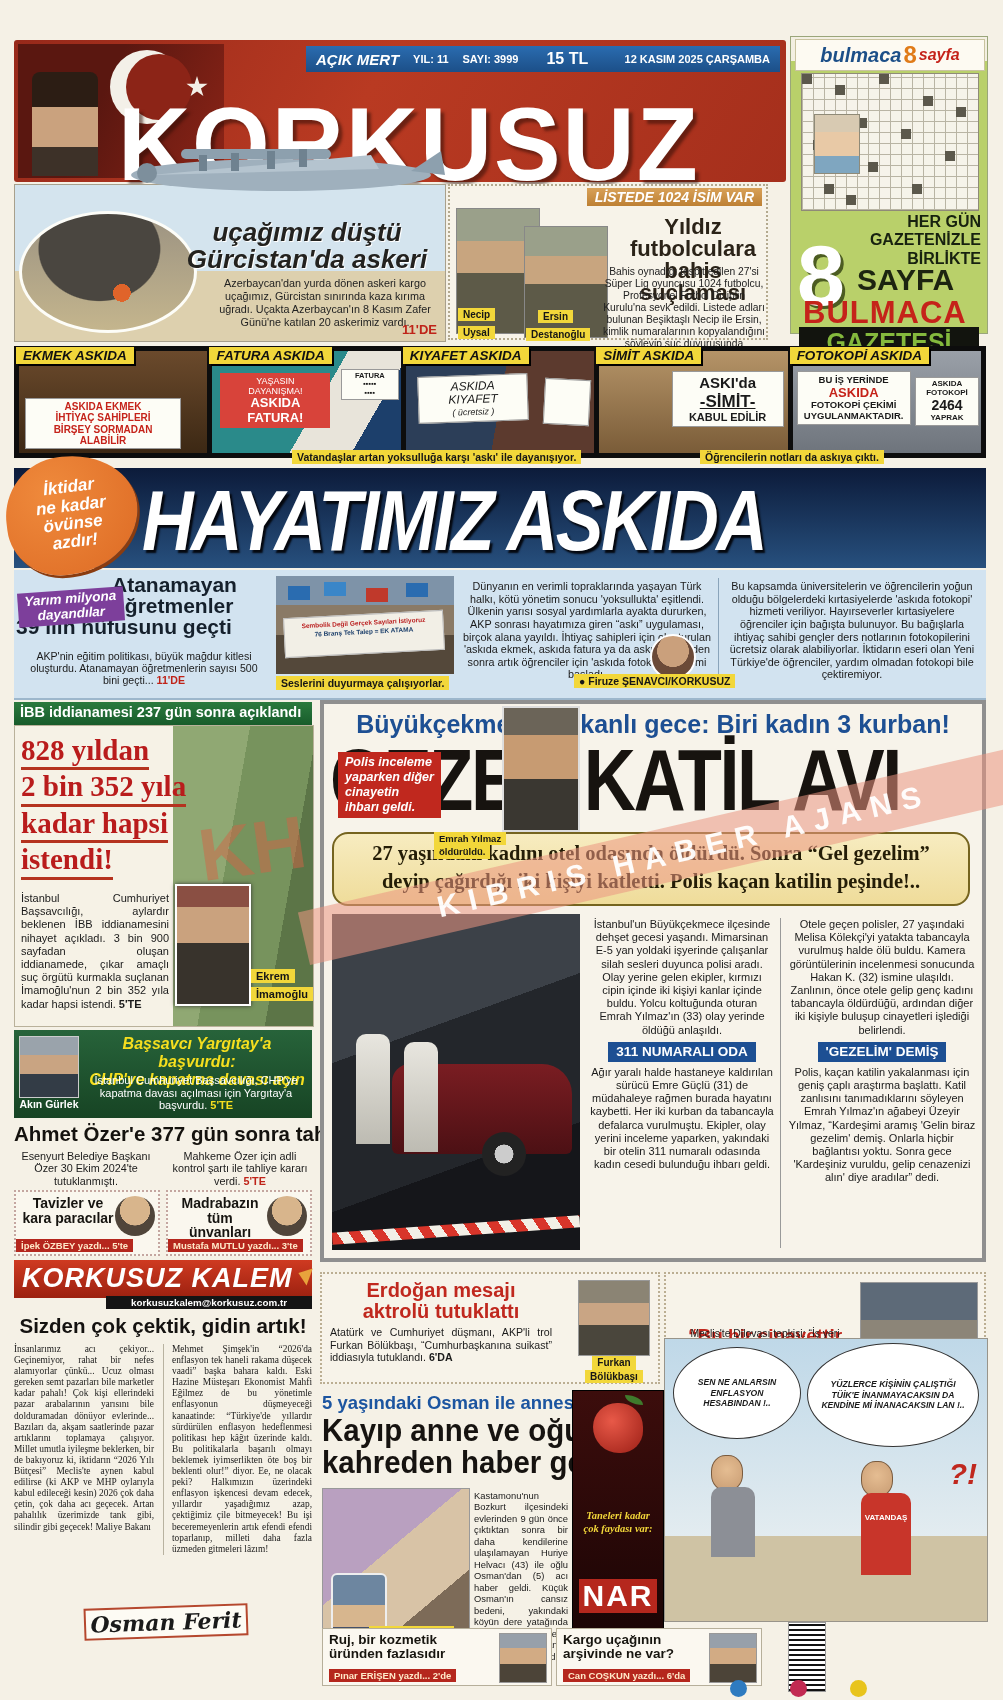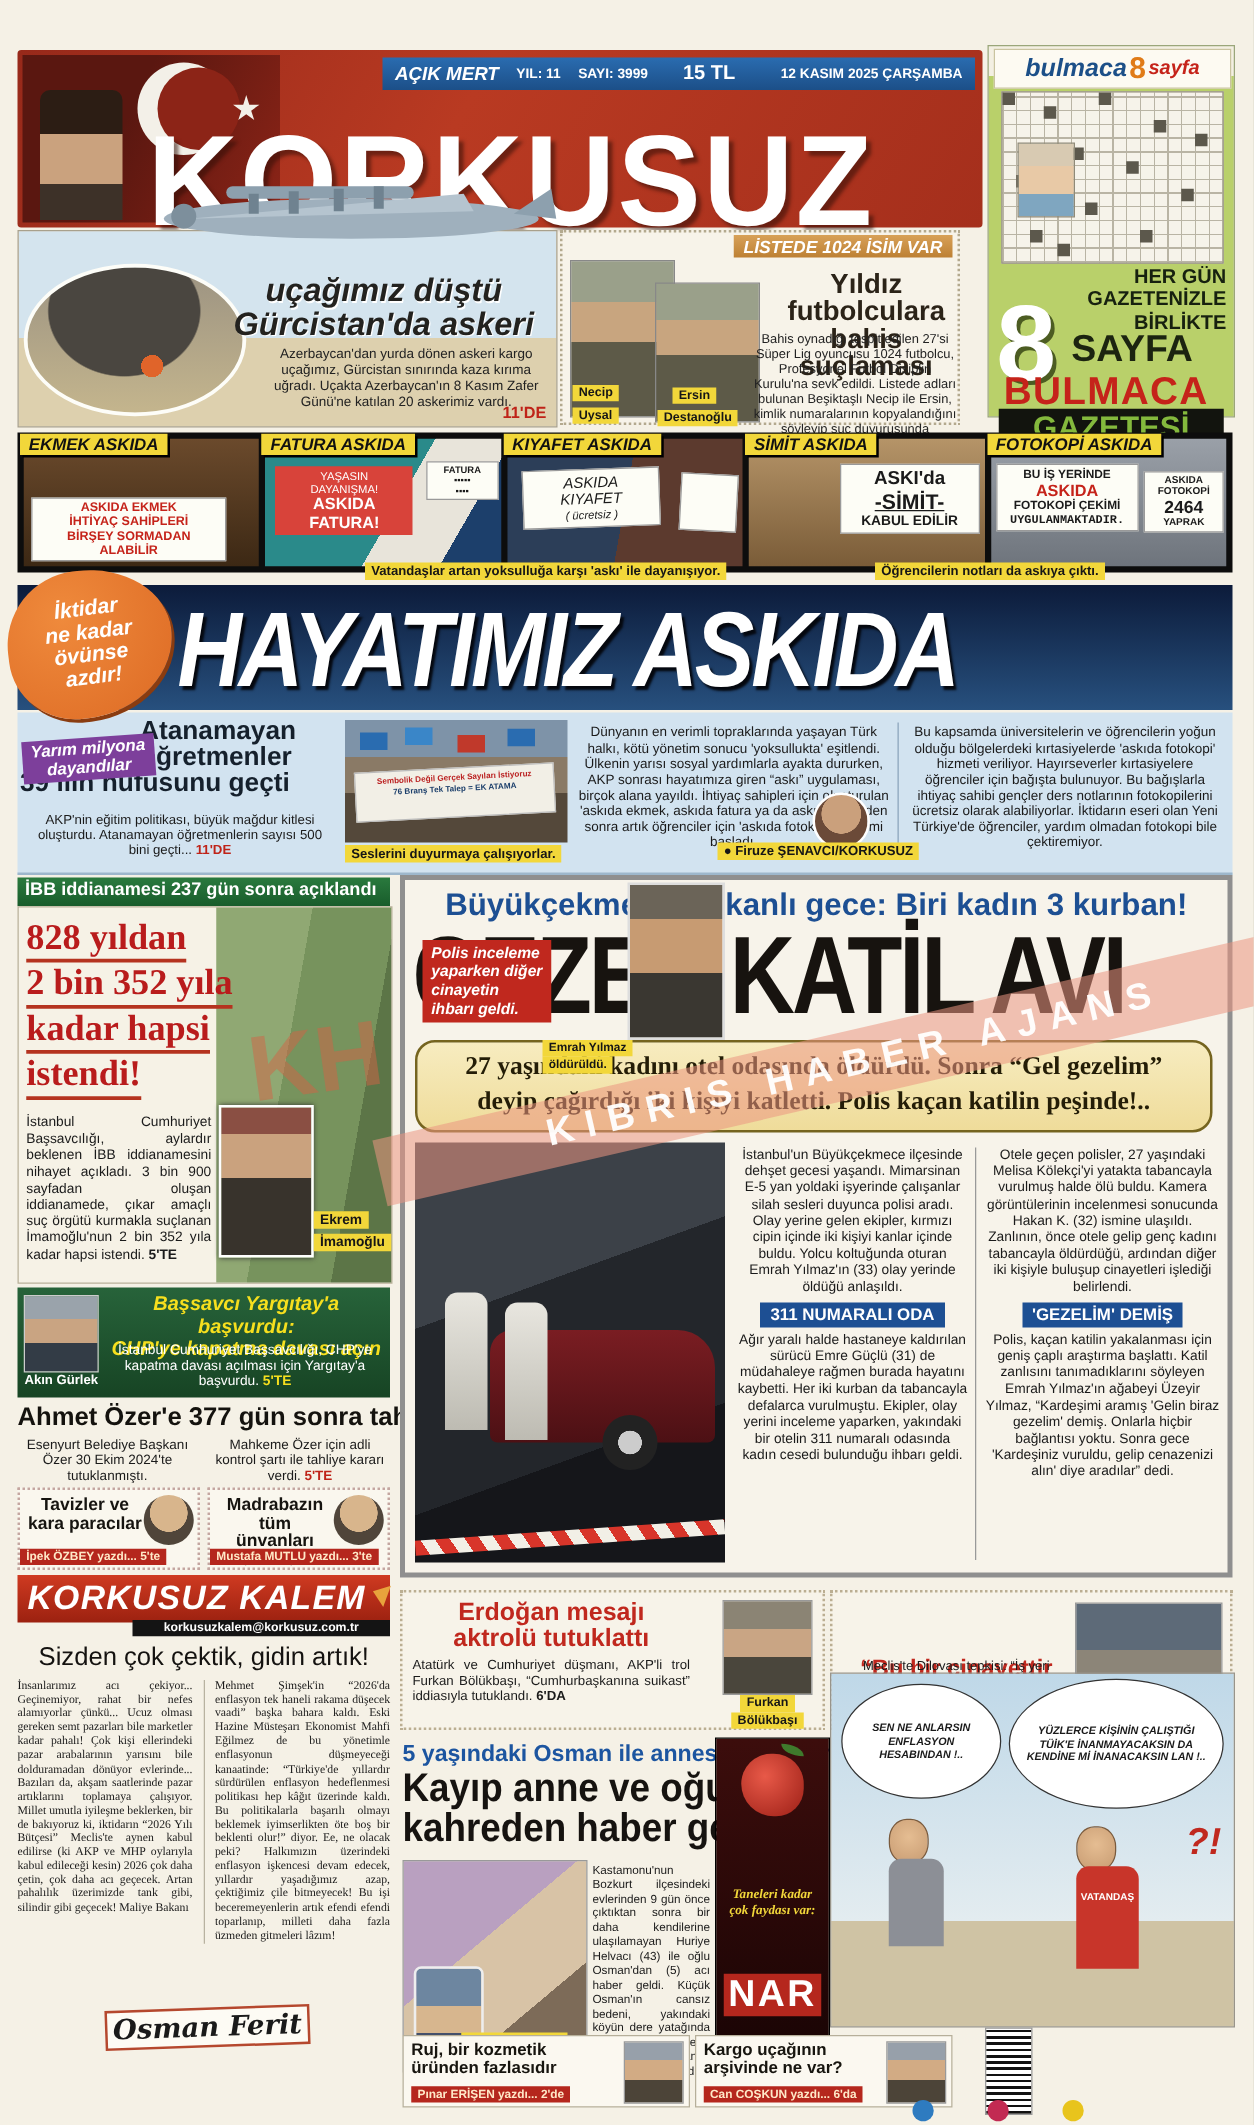--- a/index.html
+++ b/index.html
@@ -102,21 +102,21 @@
 
   .colm{top:1190px;width:146px;height:66px;border:2px dotted #c4a6a0;background:#faf7ee;box-sizing:border-box;}
   .colm-t{position:absolute;left:2px;top:4px;width:100px;font-weight:bold;font-size:14px;line-height:1.05;text-align:center;color:#161410;}
   .colm-photo{position:absolute;right:3px;top:4px;width:40px;height:40px;border-radius:50%;background:radial-gradient(circle at 50% 36%,#d8b58c 0 46%,#50453a 47%);}
   .colm-by{position:absolute;left:0;bottom:2px;background:#b5271d;color:#ffe9c8;font-weight:bold;font-size:9.5px;padding:1px 5px;}
 
   .kalem{left:14px;top:1260px;width:298px;height:400px;}
   .kalem-banner{width:298px;height:38px;background:linear-gradient(#cf3a21,#9c2110);color:#fff;font-weight:bold;font-style:italic;font-size:27px;padding:3px 8px 0;box-sizing:border-box;letter-spacing:1px;}
   .pencil{position:absolute;right:2px;top:6px;width:0;height:0;border-left:12px solid #e8a33c;border-top:9px solid transparent;border-bottom:9px solid transparent;transform:rotate(200deg);}
   .kalem-mail{position:absolute;left:92px;top:36px;width:206px;background:#141414;color:#fff;font-weight:bold;font-size:9.8px;text-align:center;padding:1px 0;}
-  .kalem-h{position:absolute;left:0;top:54px;width:298px;text-align:center;font-weight:normal;font-size:20.5px;color:#141210;white-space:nowrap;}
+  .kalem-h{position:absolute;left:0;top:54px;width:298px;text-align:center;font-weight:bold;font-size:20.5px;color:#141210;white-space:nowrap;}
   .kalem-cols{position:absolute;left:0;top:84px;width:298px;display:flex;gap:9px;font-family:"Liberation Serif",serif;font-size:9.4px;line-height:1.18;text-align:justify;}
   .kalem-cols div{width:144px;}
   .kalem-cols .k2{border-left:1px solid #b8b2a0;padding-left:8px;}
   .sig{position:absolute;left:70px;top:346px;width:160px;border:2px solid #b5482e;background:#fdfbf4;text-align:center;font-family:"DejaVu Serif",serif;font-style:italic;font-weight:bold;font-size:22px;transform:rotate(-2deg);padding:1px 0;}
 
   
   .murder{left:320px;top:700px;width:666px;height:562px;border:4px solid #8f8f8f;background:#f7f3ea;box-sizing:border-box;}
   .mur-kicker{left:16px;top:6px;width:626px;text-align:center;color:#1d4f93;font-weight:bold;font-size:25px;white-space:nowrap;}
   .mur-h{left:6px;top:34px;width:650px;font-size:88px;font-weight:bold;letter-spacing:-3px;color:#17130f;transform:scaleX(.82);transform-origin:left;white-space:nowrap;line-height:.95;}
   .mur-deck{left:8px;top:128px;width:638px;height:74px;background:linear-gradient(#f7ecc0,#efdc9a);border:2px solid #75641f;border-radius:16px;font-family:"Liberation Serif",serif;font-weight:bold;font-size:20.5px;color:#241d07;text-align:center;line-height:1.35;padding-top:6px;box-sizing:border-box;}
@@ -312,21 +312,21 @@
         <div style="font-size:11px;font-weight:bold;">KABUL EDİLİR</div>
       </div>
     </div>
     <div class="panel">
       <div class="ph" style="background:linear-gradient(#9aa0a8,#6e747c);"></div>
       <div class="plabel">FOTOKOPİ ASKIDA</div>
       <div class="sign" style="left:4px;top:20px;width:106px;padding:3px;font-weight:bold;">
         <div style="font-size:9.5px;">BU İŞ YERİNDE</div>
         <div style="font-size:13px;color:#c5231a;">ASKIDA</div>
         <div style="font-size:9.5px;">FOTOKOPİ ÇEKİMİ</div>
-        <div style="font-size:9.5px;font-family:Liberation Mono, monospace;">UYGULANMAKTADIR.</div>
+        <div style="font-size:9.5px;">UYGULANMAKTADIR.</div>
       </div>
       <div class="sign" style="right:2px;top:26px;width:58px;padding:2px;font-weight:bold;">
         <div style="font-size:8px;">ASKIDA</div>
         <div style="font-size:8px;">FOTOKOPİ</div>
         <div style="font-size:14px;">2464</div>
         <div style="font-size:8px;">YAPRAK</div>
       </div>
     </div>
   </div>
   <span class="abs tag cap-row" style="left:292px;top:450px;">Vatandaşlar artan yoksulluğa karşı 'askı' ile dayanışıyor.</span>

